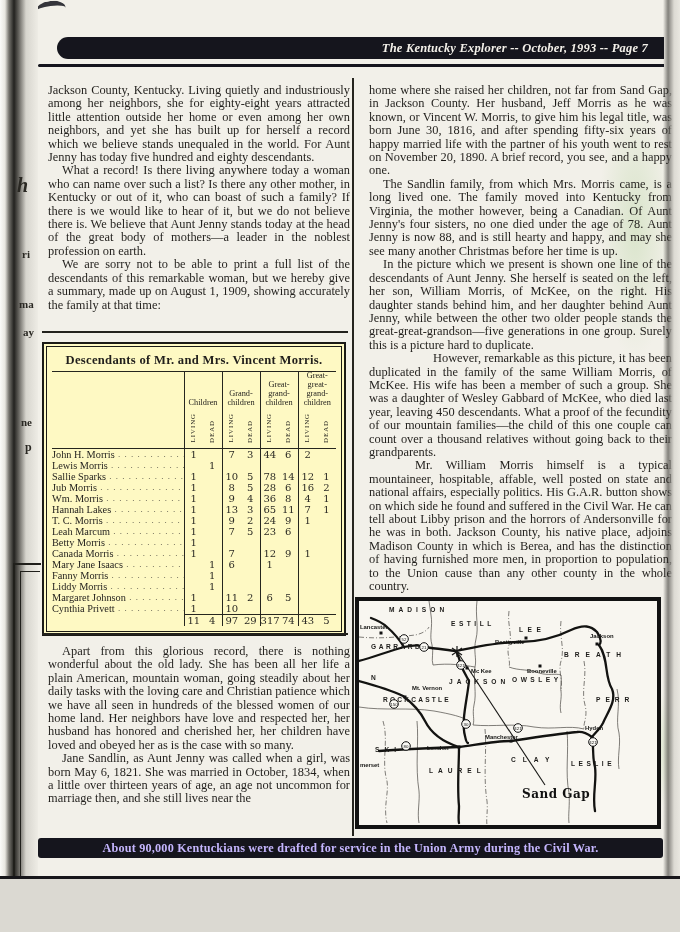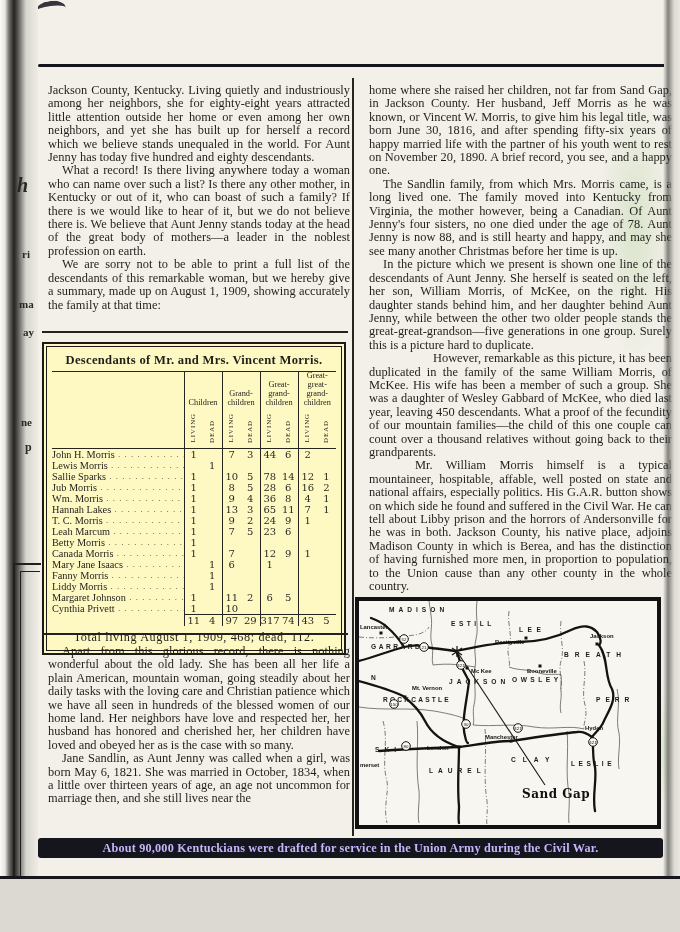--- a/index.html
+++ b/index.html
@@ -73,20 +73,23 @@
   .footer span{color:#c4b5fd;font-weight:bold;font-size:12.2px;letter-spacing:.2px;}
 </style>
 </head>
 <body>
 
 <div class="stage">
 
   <div class="tint1"></div>
   <div class="tint2"></div>
 
+  <div class="banner">
+    <span>The Kentucky Explorer -- October, 1993 -- Page 7</span>
+  </div>
   <div class="banner-line"></div>
   <div class="smudge"></div>
 
   <div class="divider"></div>
 
   <div class="colL">
     <p class="para noind">Jackson County, Kentucky. Living quietly and industriously among her neighbors, she for eighty-eight years attracted little attention outside her home or even among her own neighbors, and yet she has built up for herself a record which we believe stands unequaled in the world. For Aunt Jenny has today five hundred and eighty descendants.</p>
     <p class="para">What a record! Is there living anywhere today a woman who can name over such a list? Is there any other mother, in Kentucky or out of it, who can boast of such a family? If there is we would like to hear of it, but we do not believe there is. We believe that Aunt Jenny stands today at the head of the great body of mothers—a leader in the noblest profession on earth.</p>
     <p class="para">We are sorry not to be able to print a full list of the descendants of this remarkable woman, but we hereby give a summary, made up on August 1, 1909, showing accurately the family at that time:</p>
   </div>
@@ -377,21 +380,20 @@
               <td class="tval tot">4</td>
               <td class="tval tot gs">97</td>
               <td class="tval tot">29</td>
               <td class="tval tot gs">317</td>
               <td class="tval tot">74</td>
               <td class="tval tot gs">43</td>
               <td class="tval tot">5</td>
             </tr>
         </tfoot>
       </table>
-      <div class="tblsum">Total living August 1, 1909, 468; dead, 112.</div>
     </div>
   </div>
 
   <div class="rule ruleB"></div>
 
   <div class="colL2">
     <p class="para">Apart from this glorious record, there is nothing wonderful about the old lady. She has been all her life a plain American, mountain woman, going steadily about her daily tasks with the loving care and Christian patience which we have all seen in hundreds of the blessed women of our home land. Her neighbors have love and respected her, her husband has honored and cherished her, her children have loved and obeyed her as is the case with so many.</p>
     <p class="para">Jane Sandlin, as Aunt Jenny was called when a girl, was born May 6, 1821. She was married in October, 1834, when a little over thirteen years of age, an age not uncommon for marriage then, and she still lives near the</p>
   </div>
 

